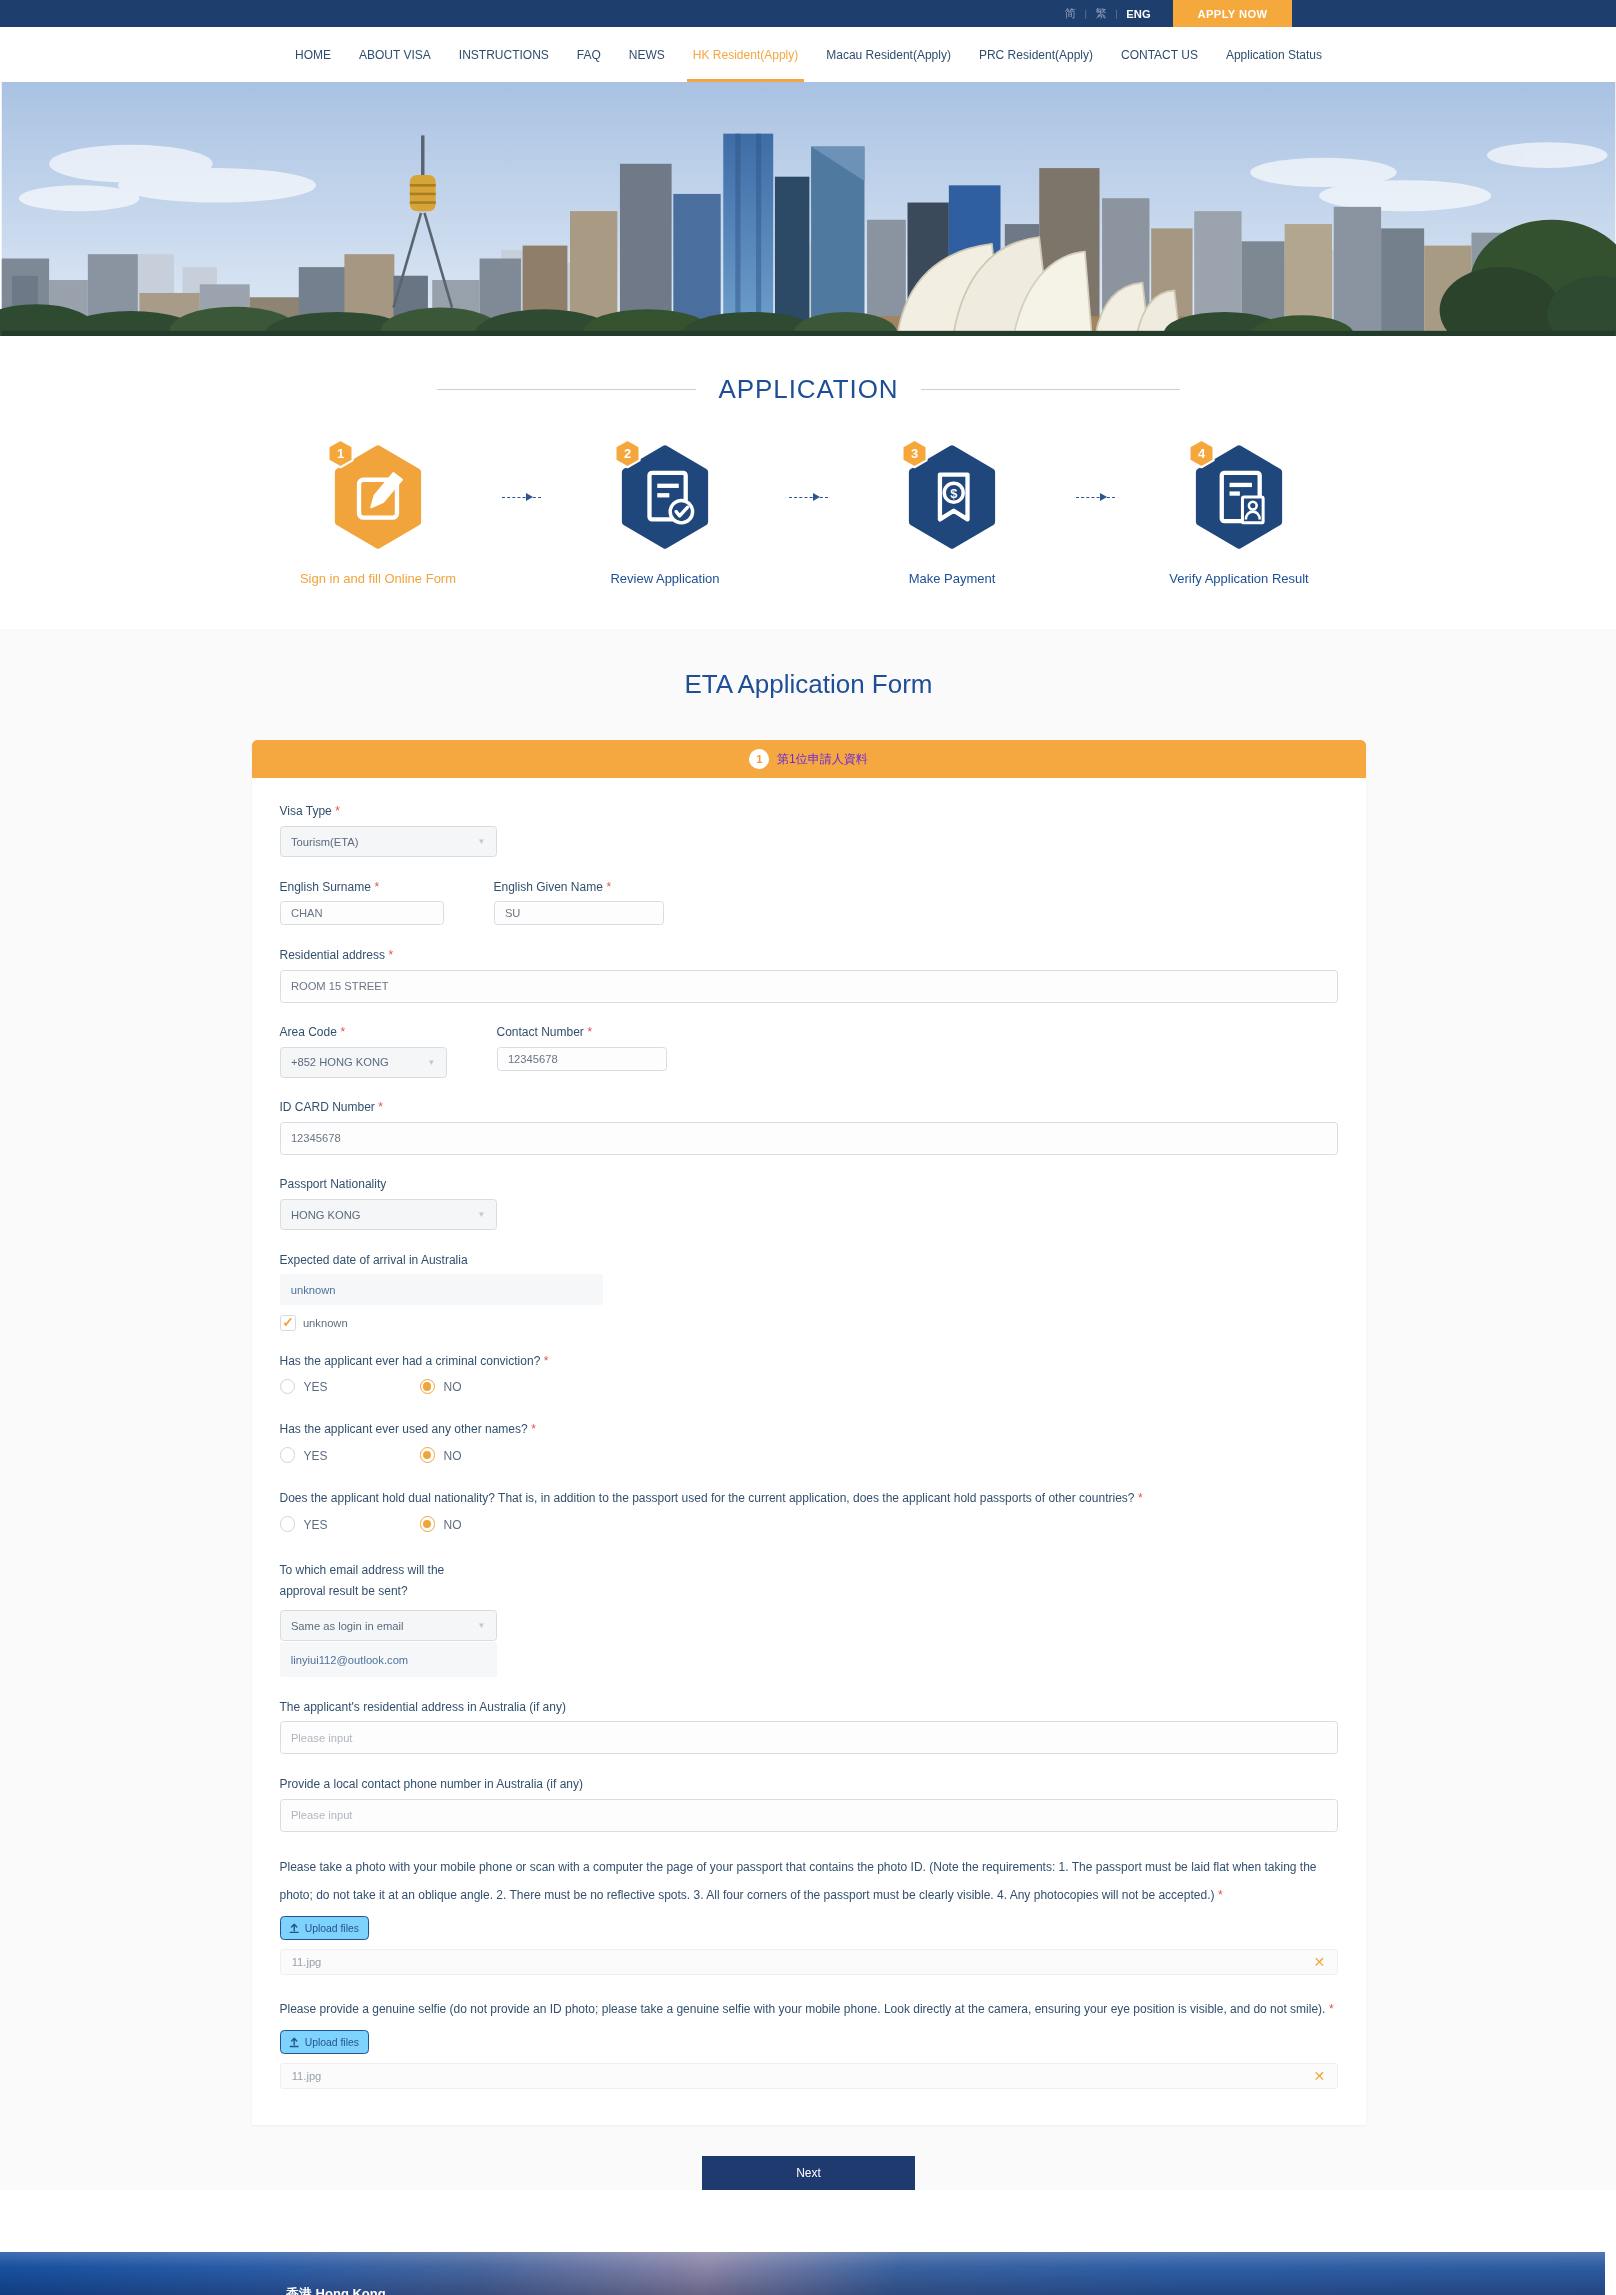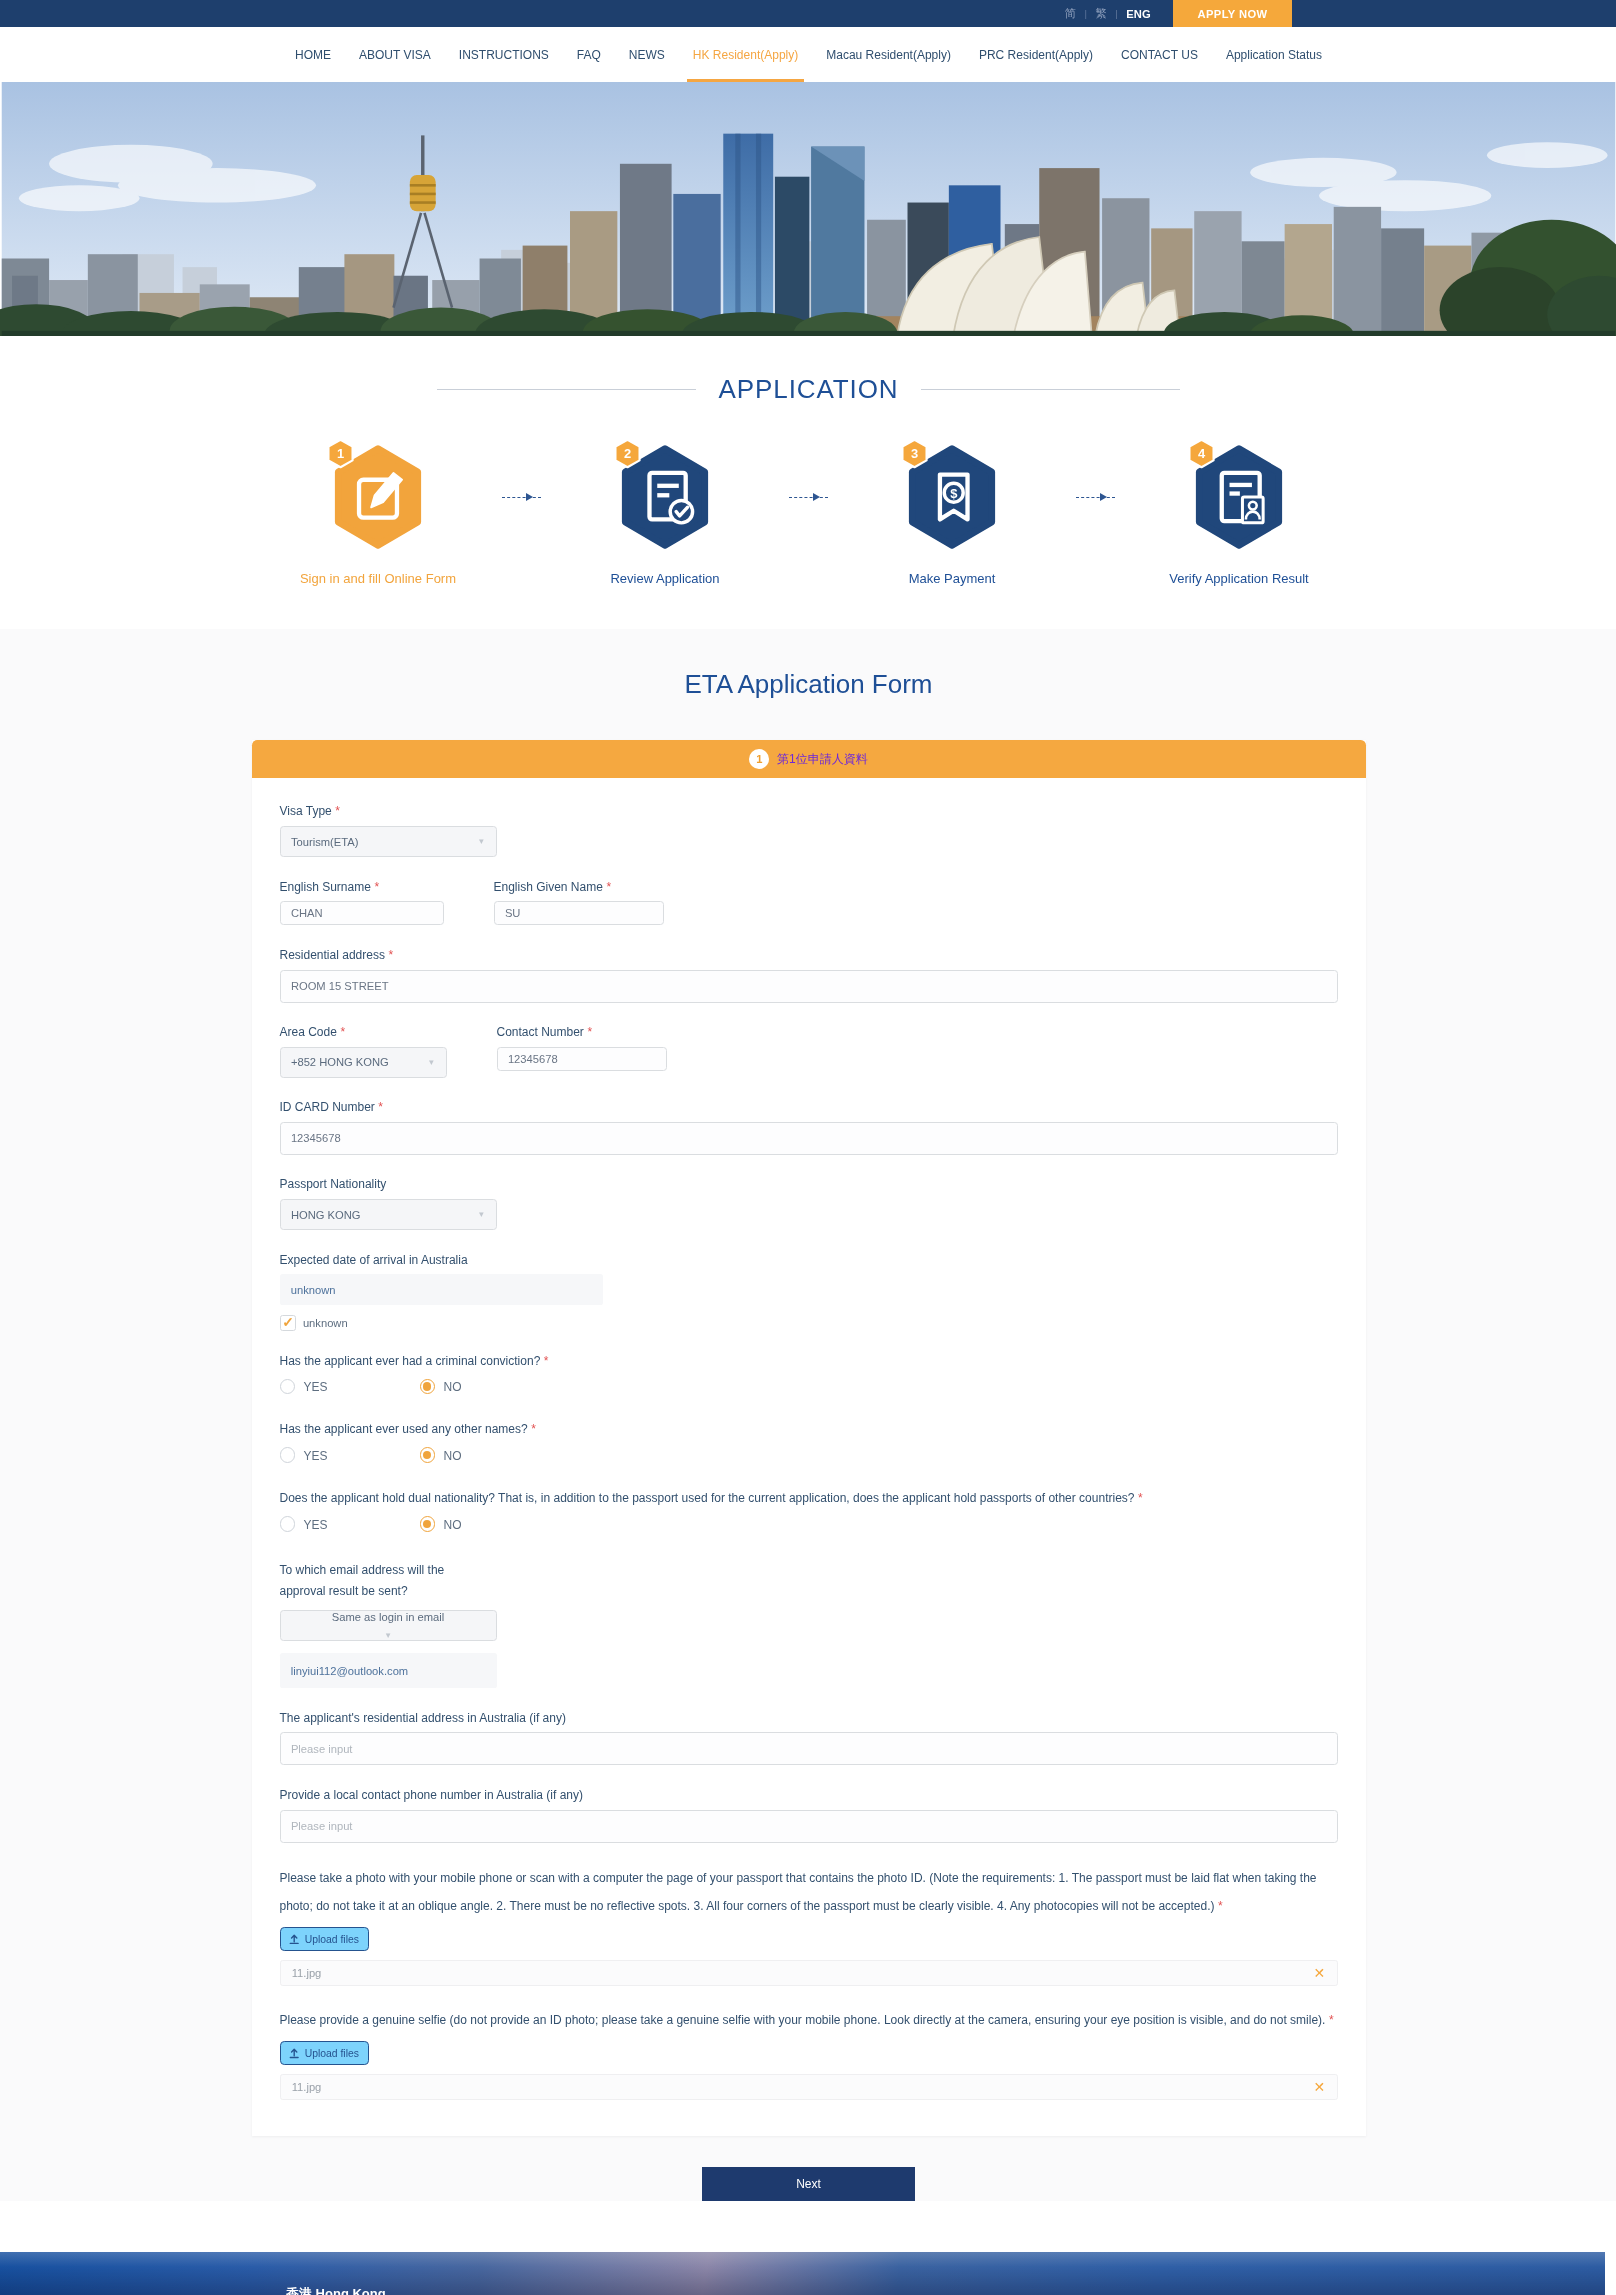--- a/index.html
+++ b/index.html
@@ -436,21 +436,21 @@
                 <span class="radio-label">NO</span>
             </div>
           </div>
         </div>
 
         <div class="field">
           <div class="email-lbl">
             <div>To which email address will the</div>
             <div>approval result be sent?</div>
           </div>
-          <div class="sel" style="margin-bottom:12px;flex-direction:column;">
+          <div class="sel" style="margin-bottom:1px;">
             <span>Same as login in email</span>
             <span class="sel-arrow">▼</span>
           </div>
           <div class="ghost w252">
               <span>linyiui112@outlook.com</span>
             </div>
         </div>
 
         <div class="field">
           <div class="lbl-row"><span>The applicant's residential address in Australia (if any)</span></div>

